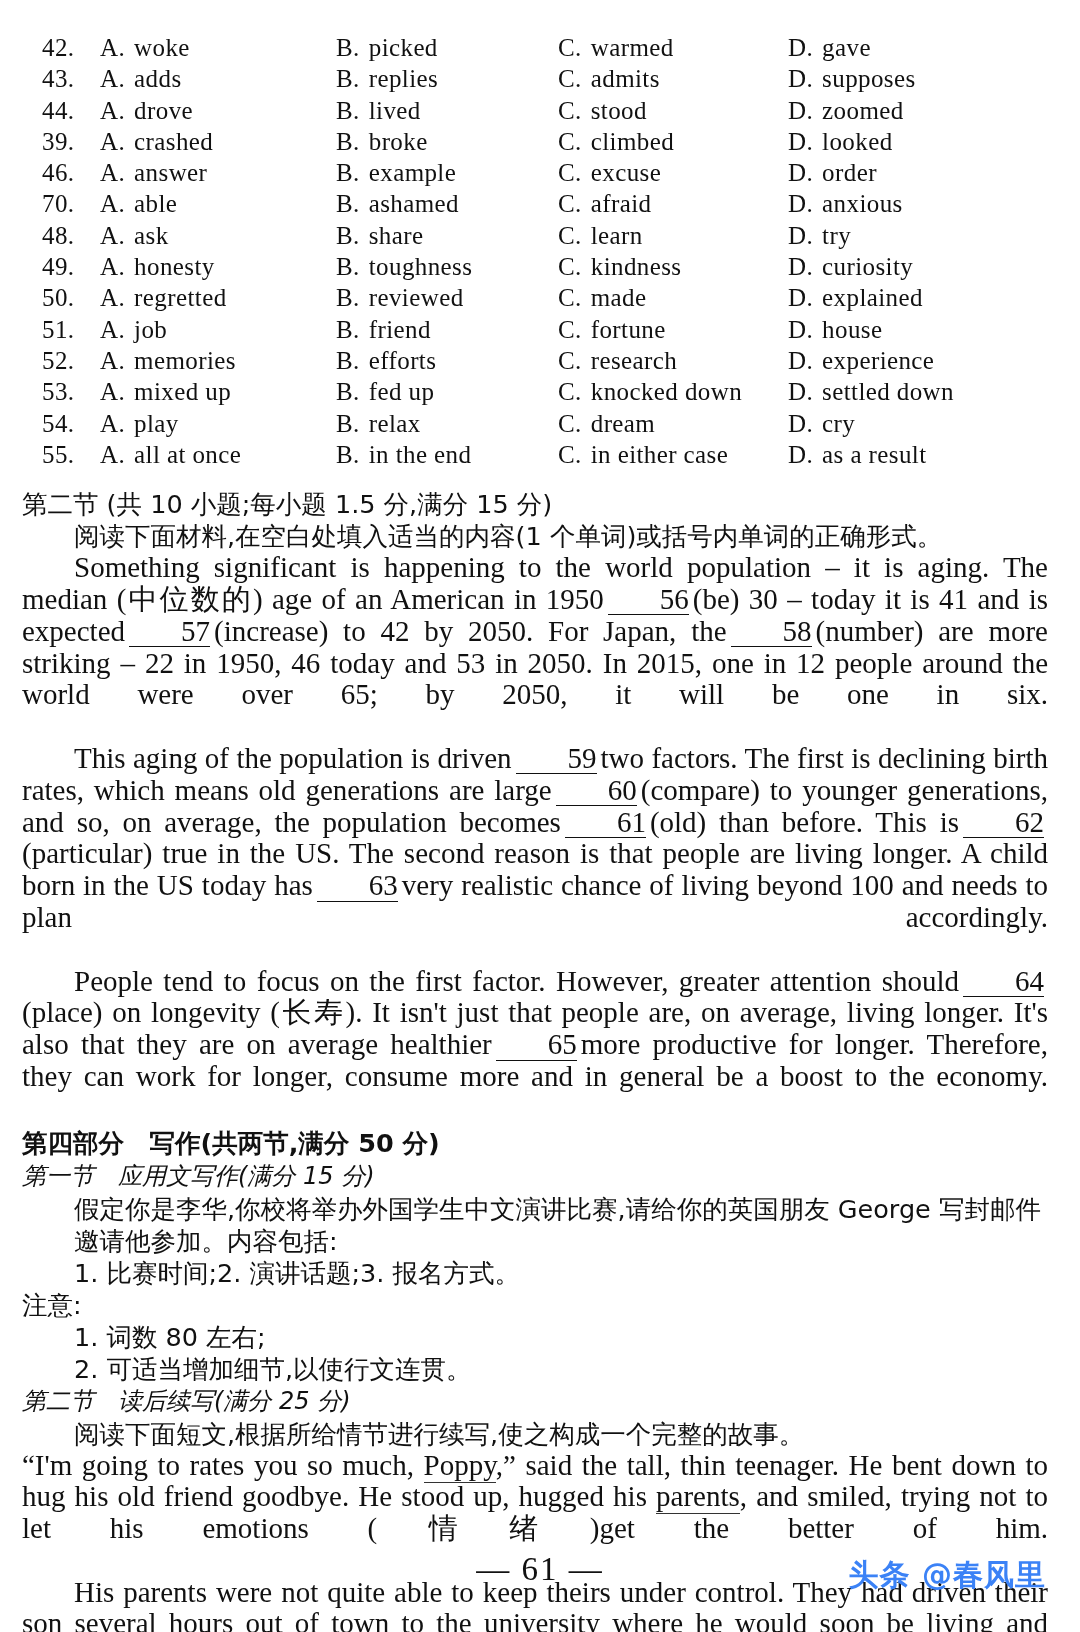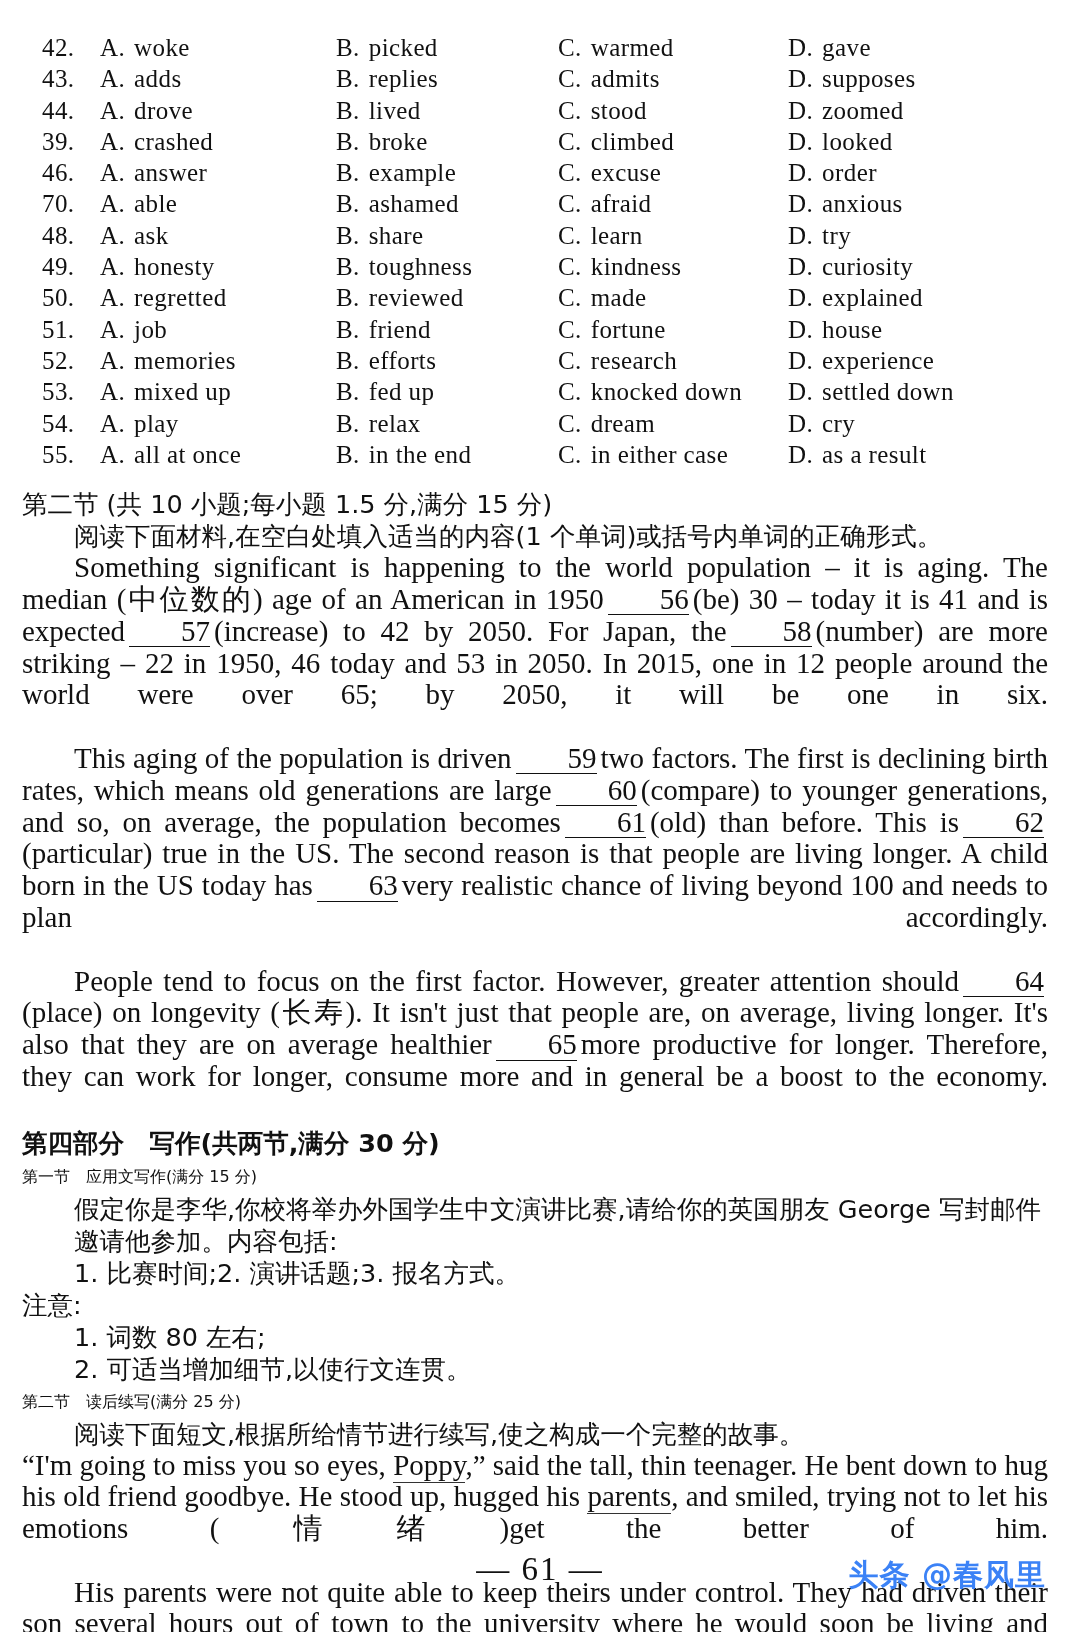--- a/index.html
+++ b/index.html
@@ -46,23 +46,24 @@
   
   .cn-head {
     font-size: 25.5px;
     font-weight: bold;
     font-family: "DejaVu Sans", "Liberation Sans", sans-serif;
     letter-spacing: 0px;
     line-height: 33px;
     margin-top: 2px;
   }
   .cn-sub {
-    font-size: 16px;
+    font-size: 24px;
     font-family: "DejaVu Sans", "Liberation Sans", sans-serif;
     line-height: 33px;
+    font-style: italic;
   }
   .cn-line {
     font-size: 25.5px;
     font-family: "DejaVu Sans", "Liberation Sans", sans-serif;
     line-height: 32px;
   }
   .indent2 { padding-left: 52px; }
 
   .para {
     font-size: 29px;
@@ -240,30 +241,30 @@
 
   <div class="cn-line">第二节 (共 10 小题;每小题 1.5 分,满分 15 分)</div>
   <div class="cn-line indent2">阅读下面材料,在空白处填入适当的内容(1 个单词)或括号内单词的正确形式。</div>
 
   <p class="para first"><span>Something significant is happening to the world population – it is aging. The median (中位数的) age of an American in 1950</span><span class="blank">56</span><span>(be) 30 – today it is 41 and is expected</span><span class="blank">57</span><span>(increase) to 42 by 2050. For Japan, the</span><span class="blank">58</span><span>(number) are more striking – 22 in 1950, 46 today and 53 in 2050. In 2015, one in 12 people around the world were over 65; by 2050, it will be one in six.</span></p>
 
   <p class="para first"><span>This aging of the population is driven</span><span class="blank">59</span><span>two factors. The first is declining birth rates, which means old generations are large</span><span class="blank">60</span><span>(compare) to younger generations, and so, on average, the population becomes</span><span class="blank">61</span><span>(old) than before. This is</span><span class="blank">62</span><span>(particular) true in the US. The second reason is that people are living longer. A child born in the US today has</span><span class="blank">63</span><span>very realistic chance of living beyond 100 and needs to plan accordingly.</span></p>
 
   <p class="para first"><span>People tend to focus on the first factor. However, greater attention should</span><span class="blank">64</span><span>(place) on longevity (长寿). It isn't just that people are, on average, living longer. It's also that they are on average healthier</span><span class="blank">65</span><span>more productive for longer. Therefore, they can work for longer, consume more and in general be a boost to the economy.</span></p>
 
-  <div class="cn-head">第四部分　写作(共两节,满分 30 分)</div>
+  <div class="cn-head">第四部分　写作(共两节,满分 50 分)</div>
   <div class="cn-sub">第一节　应用文写作(满分 15 分)</div>
   <div class="cn-line indent2">假定你是李华,你校将举办外国学生中文演讲比赛,请给你的英国朋友 George 写封邮件邀请他参加。内容包括:</div>
   <div class="cn-line indent2">1. 比赛时间;2. 演讲话题;3. 报名方式。</div>
   <div class="cn-line">注意:</div>
   <div class="cn-line indent2">1. 词数 80 左右;</div>
   <div class="cn-line indent2">2. 可适当增加细节,以使行文连贯。</div>
   <div class="cn-sub">第二节　读后续写(满分 25 分)</div>
   <div class="cn-line indent2">阅读下面短文,根据所给情节进行续写,使之构成一个完整的故事。</div>
 
-  <p class="para"><span>“I'm going to miss you so eyes, </span><span class="uline">Poppy</span><span>,” said the tall, thin teenager. He bent down to hug his old friend goodbye. He stood up, hugged his </span><span class="uline">parents</span><span>, and smiled, trying not to let his emotions (情绪)get the better of him.</span></p>
+  <p class="para"><span>“I'm going to rates you so much, </span><span class="uline">Poppy</span><span>,” said the tall, thin teenager. He bent down to hug his old friend goodbye. He stood up, hugged his </span><span class="uline">parents</span><span>, and smiled, trying not to let his emotions (情绪)get the better of him.</span></p>
 
   <p class="para first nostretch"><span>His parents were not quite able to keep theirs under control. They had driven their son several hours out of town to the </span><span class="uline">university</span><span> where he would soon be living and studying. It was time to say goodbye for now at least. The family </span><span class="uline">hugged</span><span> and smiled through misty eyes and then laughed.</span></p>
 
   <div class="footer">— 61 —</div>
   <div class="watermark">头条 @春风里</div>
 
 </div>
 
 </body></html>

